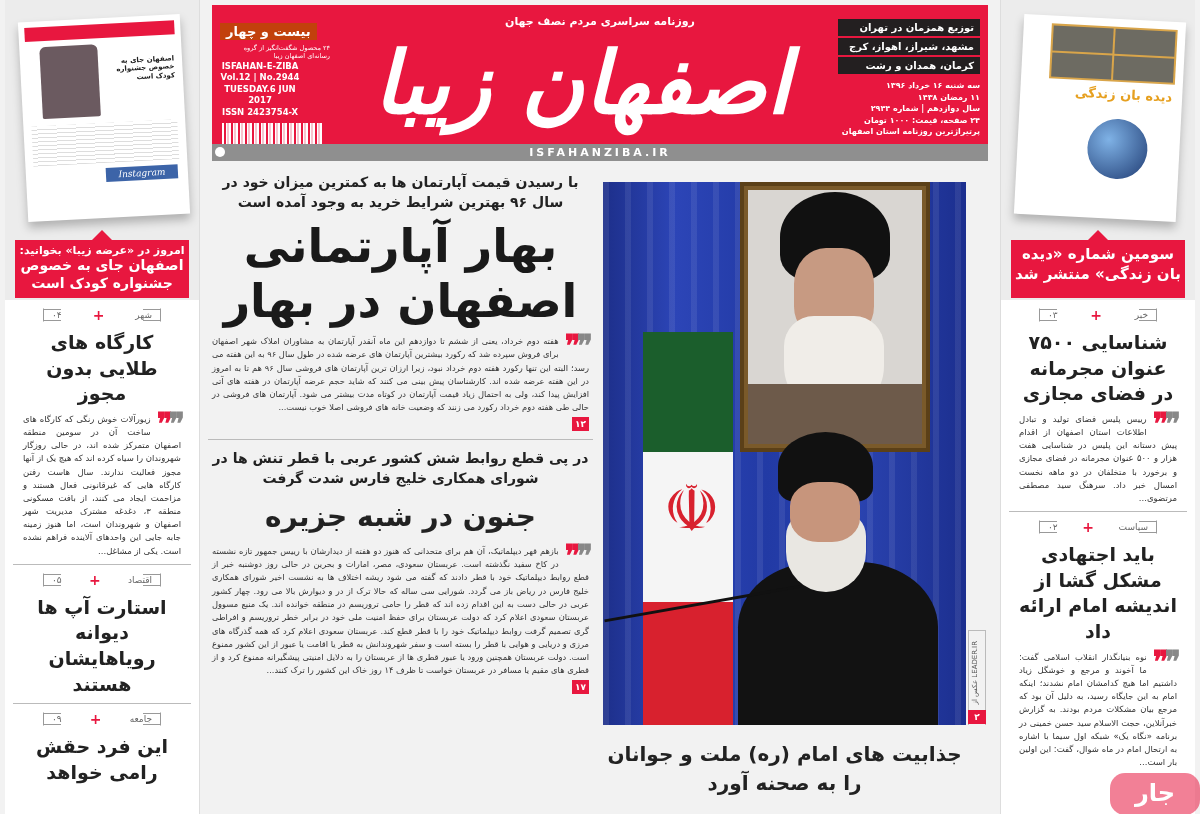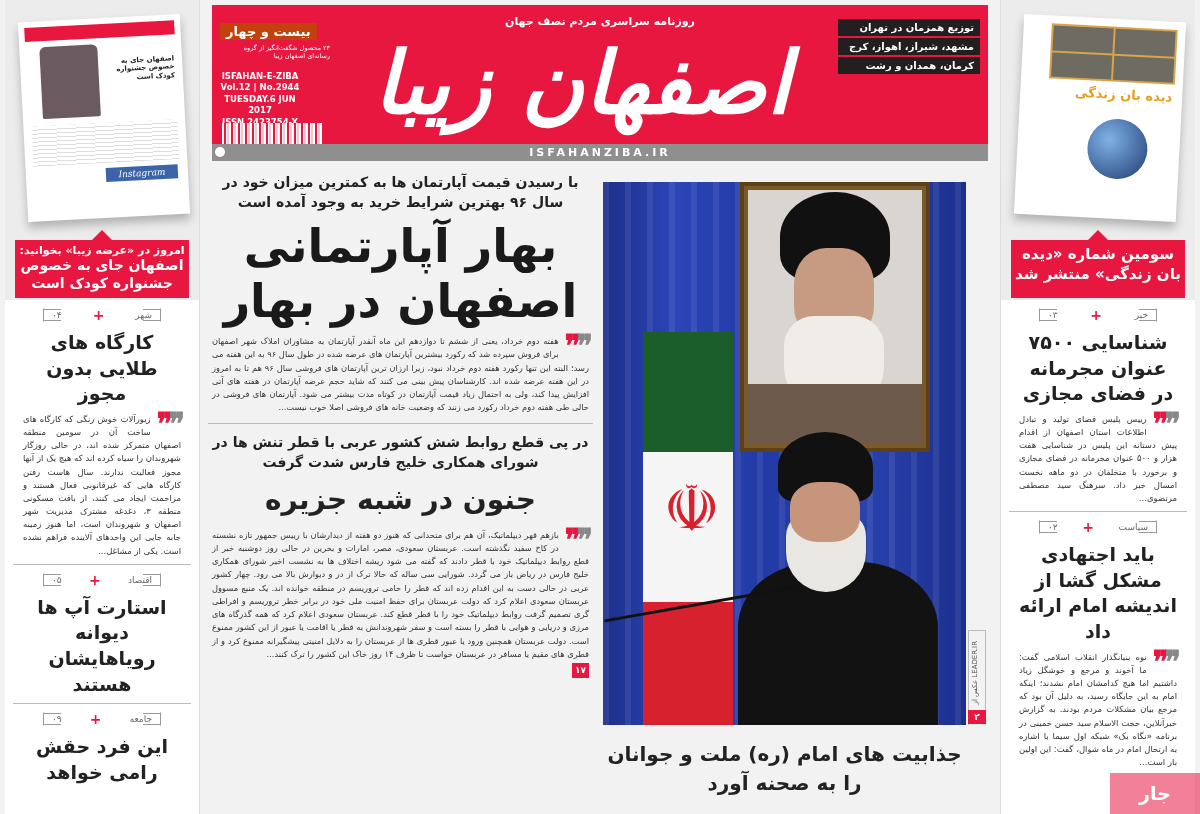--- a/index.html
+++ b/index.html
@@ -40,21 +40,21 @@
   .quote { float: right; color: #e8173f; font-size: 30px; font-weight: bold; line-height: 22px; margin-left: 6px; font-family: "DejaVu Serif", serif; letter-spacing: -4px; }
   .quote span { color: #888; }
 
   
   .masthead { position: absolute; left: 212px; top: 5px; width: 776px; height: 156px; background: #e8173f; }
   .mh-slogan { position: absolute; left: 0; right: 0; top: 10px; text-align: center; color: #fff; font-size: 11px; font-weight: bold; direction: rtl; letter-spacing: 1px; }
   .mh-logo { position: absolute; left: 150px; top: 18px; width: 440px; height: 120px; text-align: center; color: #fff; font-family: "DejaVu Serif", serif; font-size: 86px; font-weight: bold; line-height: 120px; direction: rtl; font-style: italic; letter-spacing: -4px; }
   .mh-left { position: absolute; left: 8px; top: 16px; width: 110px; color: #fff; }
   .mh-24 { background: #c2410c; color: #fff; font-size: 13px; font-weight: bold; padding: 1px 6px; display: inline-block; direction: rtl; }
   .mh-24sub { font-size: 6.5px; direction: rtl; margin-top: 4px; line-height: 1.3; }
-  .mh-info { margin-top: 10px; font-size: 8.5px; font-weight: bold; line-height: 1.35; text-align: center; width: 80px; }
+  .mh-info { font-size: 8.5px; font-weight: bold; line-height: 1.35; text-align: center; width: 80px; }
   .barcode { position: absolute; left: 10px; top: 118px; width: 100px; height: 38px; background: repeating-linear-gradient(90deg, #fff 0 2px, #e8173f 2px 4px, #fff 4px 5px, #f7c5cf 5px 7px); }
   .mh-right { position: absolute; right: 8px; top: 14px; width: 142px; direction: rtl; }
   .mh-dist { background: #231f20; color: #fff; font-size: 10px; font-weight: bold; padding: 3px 6px; margin-bottom: 2px; }
   .mh-date { color: #fff; font-size: 8px; font-weight: bold; line-height: 1.45; margin-top: 6px; text-align: right; }
   .mh-urlbar { position: absolute; left: 0; right: 0; bottom: 0; height: 17px; background: #8f8f8f; }
   .mh-urlbar .dot { position: absolute; left: 3px; top: 3px; width: 10px; height: 10px; border-radius: 50%; background: #fff; }
   .mh-url { position: absolute; left: 0; right: 0; top: 0; text-align: center; color: #fff; font-size: 11px; font-weight: bold; letter-spacing: 3px; line-height: 17px; border-radius: 6px; }
 
   
   .mid { position: absolute; left: 208px; top: 172px; width: 385px; direction: rtl; text-align: center; }
@@ -83,21 +83,21 @@
   .speaker .turban { position: absolute; left: 40px; top: 0; width: 95px; height: 70px; background: #111; border-radius: 50% 50% 20% 20%; }
   .speaker .face { position: absolute; left: 52px; top: 50px; width: 70px; height: 60px; background: #c7957c; border-radius: 40%; }
   .speaker .beard { position: absolute; left: 48px; top: 80px; width: 80px; height: 80px; background: #e9e7e2; border-radius: 30% 30% 50% 50%; }
   .speaker .robe { position: absolute; left: 0; top: 130px; width: 200px; height: 163px; background: #121212; border-radius: 40% 40% 0 0; }
   .mic { position: absolute; left: 0; top: 420px; width: 200px; height: 3px; background: #111; transform: rotate(-10deg); }
   .photo-credit { position: absolute; left: 968px; top: 630px; width: 18px; height: 95px; border: 1px solid #bbb; border-bottom: none; }
   .photo-credit span { position: absolute; left: 2px; top: 10px; writing-mode: vertical-rl; transform: rotate(180deg); font-size: 7px; color: #555; }
   .photo-page { position: absolute; left: 968px; top: 710px; width: 18px; height: 14px; background: #e8173f; color: #fff; font-size: 9px; font-weight: bold; text-align: center; line-height: 14px; }
   .photo-caption { position: absolute; left: 603px; top: 740px; width: 363px; text-align: center; direction: rtl; font-size: 20px; font-weight: bold; line-height: 1.45; color: #222; }
 
-  .watermark { position: absolute; right: 0; top: 773px; width: 90px; height: 42px; background: rgba(232,23,63,0.55); color: #fff; font-size: 19px; font-weight: bold; text-align: center; line-height: 41px; direction: rtl; }
+  .watermark { position: absolute; right: 0; top: 773px; width: 90px; height: 42px; background: rgba(232,23,63,0.55); color: #fff; font-size: 24px; font-weight: bold; text-align: center; line-height: 41px; direction: rtl; border-radius: 15px; }
 </style>
 </head>
 <body>
 
 <div class="side left">
   <div class="promo">
     <div class="mag">
       <div class="masthead" style="position:relative;left:auto;top:auto;width:auto;height:14px;"></div>
       <div class="photo"></div>
       <div class="headtxt">اصفهان جای به خصوص جشنواره کودک است</div>
@@ -150,33 +150,41 @@
       <div>Vol.12 | No.2944</div>
       <div>TUESDAY.6 JUN 2017</div>
       <div>ISSN 2423754-X</div>
     </div>
   </div>
   <div class="barcode"></div>
   <div class="mh-right">
     <div class="mh-dist">توزیع همزمان در تهران</div>
     <div class="mh-dist">مشهد، شیراز، اهواز، کرج</div>
     <div class="mh-dist">کرمان، همدان و رشت</div>
+    <div class="mh-date">
+      <div>سه شنبه ۱۶ خرداد ۱۳۹۶</div>
+      <div>۱۱ رمضان ۱۴۳۸</div>
+      <div>سال دوازدهم | شماره ۲۹۴۴</div>
+      <div>۲۴ صفحه، قیمت: ۱۰۰۰ تومان</div>
+      <div>پرتیراژترین روزنامه استان اصفهان</div>
+    </div>
   </div>
   <div class="mh-urlbar">
     <div class="dot"></div>
     <div class="mh-url">ISFAHANZIBA.IR</div>
   </div>
 </div>
 
 <div class="mid">
   <div class="kicker2">با رسیدن قیمت آپارتمان ها به کمترین میزان خود در سال ۹۶ بهترین شرایط خرید به وجود آمده است</div>
   <div class="hero">بهار آپارتمانی اصفهان در بهار</div>
   <div class="body-text">
     <span class="quote"><span>❞</span>❞</span>
     <span>هفته دوم خرداد، یعنی از ششم تا دوازدهم این ماه آنقدر آپارتمان به مشاوران املاک شهر اصفهان برای فروش سپرده شد که رکورد بیشترین آپارتمان های عرضه شده در طول سال ۹۶ به این هفته می رسد؛ البته این تنها رکورد هفته دوم خرداد نبود، زیرا ارزان ترین آپارتمان های فروشی سال ۹۶ هم تا به امروز در این هفته عرضه شده اند. کارشناسان پیش بینی می کنند که شاید حجم عرضه آپارتمان در هفته های آتی افزایش پیدا کند، ولی به احتمال زیاد قیمت آپارتمان در کوتاه مدت بیشتر می شود. آپارتمان های فروشی در حالی طی هفته دوم خرداد رکورد می زنند که وضعیت خانه های فروشی اصلا خوب نیست...</span>
+    <div><span class="pgnum">۱۲</span></div>
   </div>
   <div class="divider"></div>
   <div class="kicker2">در پی قطع روابط شش کشور عربی با قطر تنش ها در شورای همکاری خلیج فارس شدت گرفت</div>
   <div class="hero2">جنون در شبه جزیره</div>
   <div class="body-text">
     <span class="quote"><span>❞</span>❞</span>
     <span>بازهم قهر دیپلماتیک، آن هم برای متحدانی که هنوز دو هفته از دیدارشان با رییس جمهور تازه نشسته در کاخ سفید نگذشته است. عربستان سعودی، مصر، امارات و بحرین در حالی روز دوشنبه خبر از قطع روابط دیپلماتیک خود با قطر دادند که گفته می شود ریشه اختلاف ها به نشست اخیر شورای همکاری خلیج فارس در ریاض باز می گردد. شورایی سی ساله که حالا ترک از در و دیوارش بالا می رود. چهار کشور عربی در حالی دست به این اقدام زده اند که قطر را حامی تروریسم در منطقه خوانده اند. یک منبع مسوول عربستان سعودی اعلام کرد که دولت عربستان برای حفظ امنیت ملی خود در برابر خطر تروریسم و افراطی گری تصمیم گرفت روابط دیپلماتیک خود را با قطر قطع کند. عربستان سعودی اعلام کرد که همه گذرگاه های مرزی و دریایی و هوایی با قطر را بسته است و سفر شهروندانش به قطر یا اقامت یا عبور از این کشور ممنوع است. دولت عربستان همچنین ورود یا عبور قطری ها از عربستان را به دلایل امنیتی پیشگیرانه ممنوع کرد و از قطری های مقیم یا مسافر در عربستان خواست تا ظرف ۱۴ روز خاک این کشور را ترک کنند...</span>
     <div><span class="pgnum">۱۷</span></div>
   </div>
 </div>

